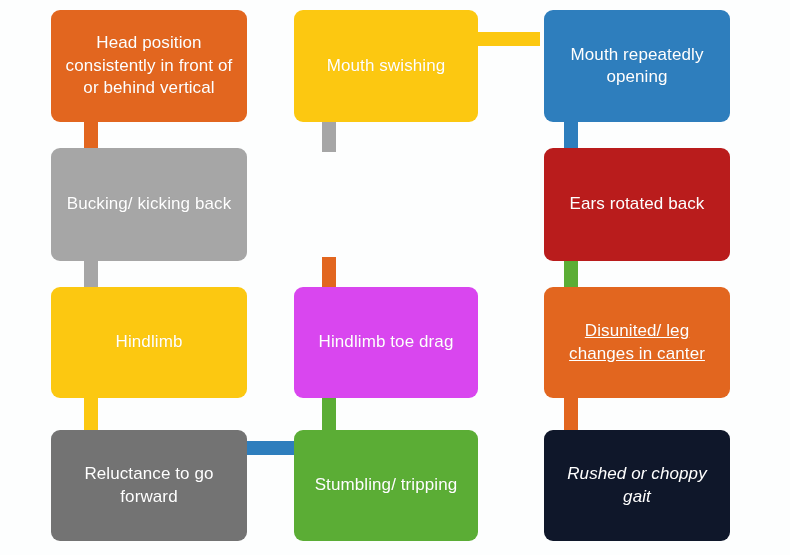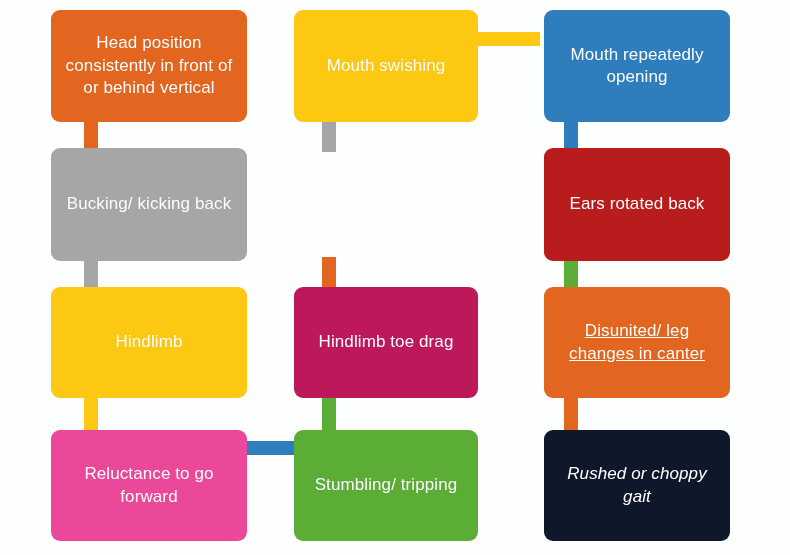--- a/index.html
+++ b/index.html
@@ -88,28 +88,28 @@
 
   <div class="node col-1 row-1" style="background-color: rgb(226, 102, 31);">
     <span class="label">Head position consistently in front of or behind vertical</span>
   </div>
   <div class="node col-1 row-2" style="background-color: rgb(166, 166, 166);">
     <span class="label">Bucking/ kicking back</span>
   </div>
   <div class="node col-1 row-3" style="background-color: rgb(252, 200, 17);">
     <span class="label">Hindlimb</span>
   </div>
-  <div class="node col-1 row-4" style="background-color: #ec4899; justify-content: center;">
+  <div class="node col-1 row-4" style="background-color: #737373; justify-content: center;">
     <span class="label">Reluctance to go forward</span>
   </div>
 
   <div class="node col-2 row-1" style="background-color: rgb(252, 200, 17);">
     <span class="label">Mouth swishing</span>
   </div>
-  <div class="node col-2 row-3" style="background-color: #be185d;">
+  <div class="node col-2 row-3" style="background-color: #d946ef;">
     <span class="label">Hindlimb toe drag</span>
   </div>
   <div class="node col-2 row-4" style="background-color: rgb(91, 173, 53);">
     <span class="label">Stumbling/ tripping</span>
   </div>
 
   <div class="node col-3 row-1" style="background-color: rgb(46, 126, 189);">
     <span class="label">Mouth repeatedly opening</span>
   </div>
   <div class="node col-3 row-2" style="background-color: #b91c1c;">

